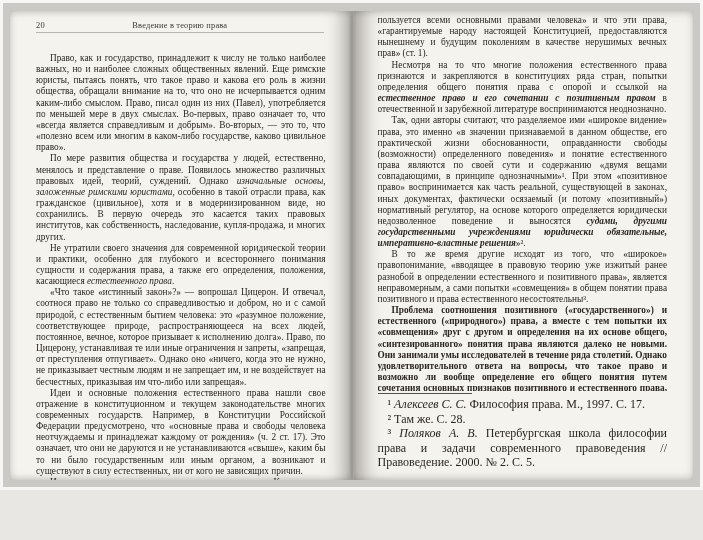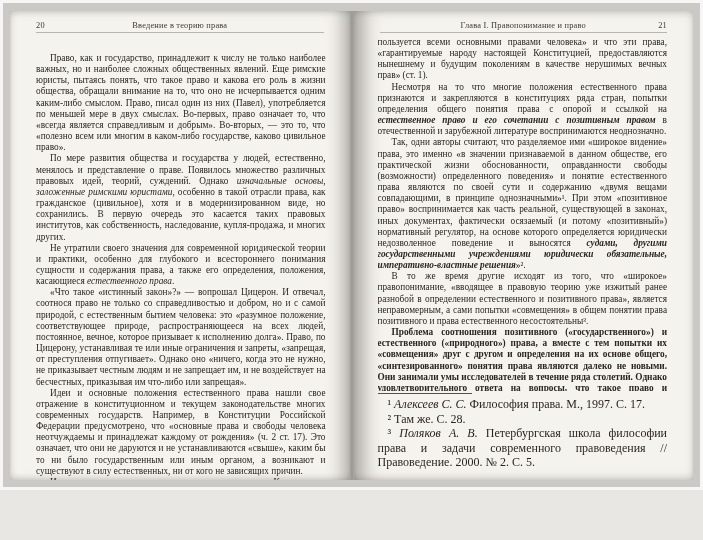--- a/index.html
+++ b/index.html
@@ -110,24 +110,20 @@
           <p><span>Не утратили своего значения для современной юридической теории и практики, особенно для глубокого и всестороннего понимания сущности и содержания права, а также его определения, положения, касающиеся </span><span class="it">естественного права</span><span>.</span></p>
           <p>«Что такое «истинный закон»?» — вопрошал Цицерон. И отвечал, соотнося право не только со справедливостью и добром, но и с самой природой, с естественным бытием человека: это «разумное положение, соответствующее природе, распространяющееся на всех людей, постоянное, вечное, которое призывает к исполнению долга». Право, по Цицерону, устанавливая те или иные ограничения и запреты, «запрещая, от преступления отпугивает». Однако оно «ничего, когда это не нужно, не приказывает честным людям и не запрещает им, и не воздействует на бесчестных, приказывая им что-либо или запрещая».</p>
           <p>Идеи и основные положения естественного права нашли свое отражение в конституционном и текущем законодательстве многих современных государств. Например, в Конституции Российской Федерации предусмотрено, что «основные права и свободы человека неотчуждаемы и принадлежат каждому от рождения» (ч. 2 ст. 17). Это означает, что они не даруются и не устанавливаются «свыше», каким бы то ни было государственным или иным органом, а возникают и существуют в силу естественных, ни от кого не зависящих причин.</p>
           <p>Идеи естественного права прокламируются и в Конституции Японии, провозглашавшей, что «народ беспрепятственно</p>
         </div>
     </div>
 
     <div class="gutter"></div>
 
     <div class="page right">
-      <div class="pagehead">
-        <span class="runtitle">Глава I. Правопонимание и право</span>
-        <span class="pagenum">21</span>
-      </div>
       <div class="paras" id="right-paras">
           <p>пользуется всеми основными правами человека» и что эти права, «гарантируемые народу настоящей Конституцией, предоставляются нынешнему и будущим поколениям в качестве нерушимых вечных прав» (ст. 1).</p>
           <p><span>Несмотря на то что многие положения естественного права признаются и закрепляются в конституциях ряда стран, попытки определения общего понятия права с опорой и ссылкой на </span><span class="it bd">естественное право и его сочетании с позитивным правом</span><span> в отечественной и зарубежной литературе воспринимаются неоднозначно.</span></p>
           <p><span>Так, одни авторы считают, что разделяемое ими «широкое видение» права, это именно «в значении признаваемой в данном обществе, его практической жизни обоснованности, оправданности свободы (возможности) определенного поведения» и понятие естественного права являются по своей сути и содержанию «двумя вещами совпадающими, в принципе однозначными»¹. При этом «позитивное право» воспринимается как часть реальной, существующей в законах, иных документах, фактически осязаемый (и потому «позитивный») нормативный регулятор, на основе которого определяется юридически недозволенное поведение и выносятся </span><span class="it bd">судами, другими государственными учреждениями юридически обязательные, императивно-властные решения</span><span>»².</span></p>
           <p>В то же время другие исходят из того, что «широкое» правопонимание, «вводящее в правовую теорию уже изжитый ранее разнобой в определении естественного и позитивного права», является неправомерным, а сами попытки «совмещения» в общем понятии права позитивного и права естественного несостоятельны³.</p>
           <p><span class="bd">Проблема соотношения позитивного («государственного») и естественного («природного») права, а вместе с тем попытки их «совмещения» друг с другом и определения на их основе общего, «синтезированного» понятия права являются далеко не новыми. Они занимали умы исследователей в течение ряда столетий. Однако удовлетворительного ответа на вопросы, что такое право и возможно ли вообще определение его общего понятия путем сочетания основных признаков позитивного и естественного права, так и не было найдено.</span></p>
         </div>
       <div class="footnotes">
         <hr class="fnrule">
         <div id="footnotes-list">

